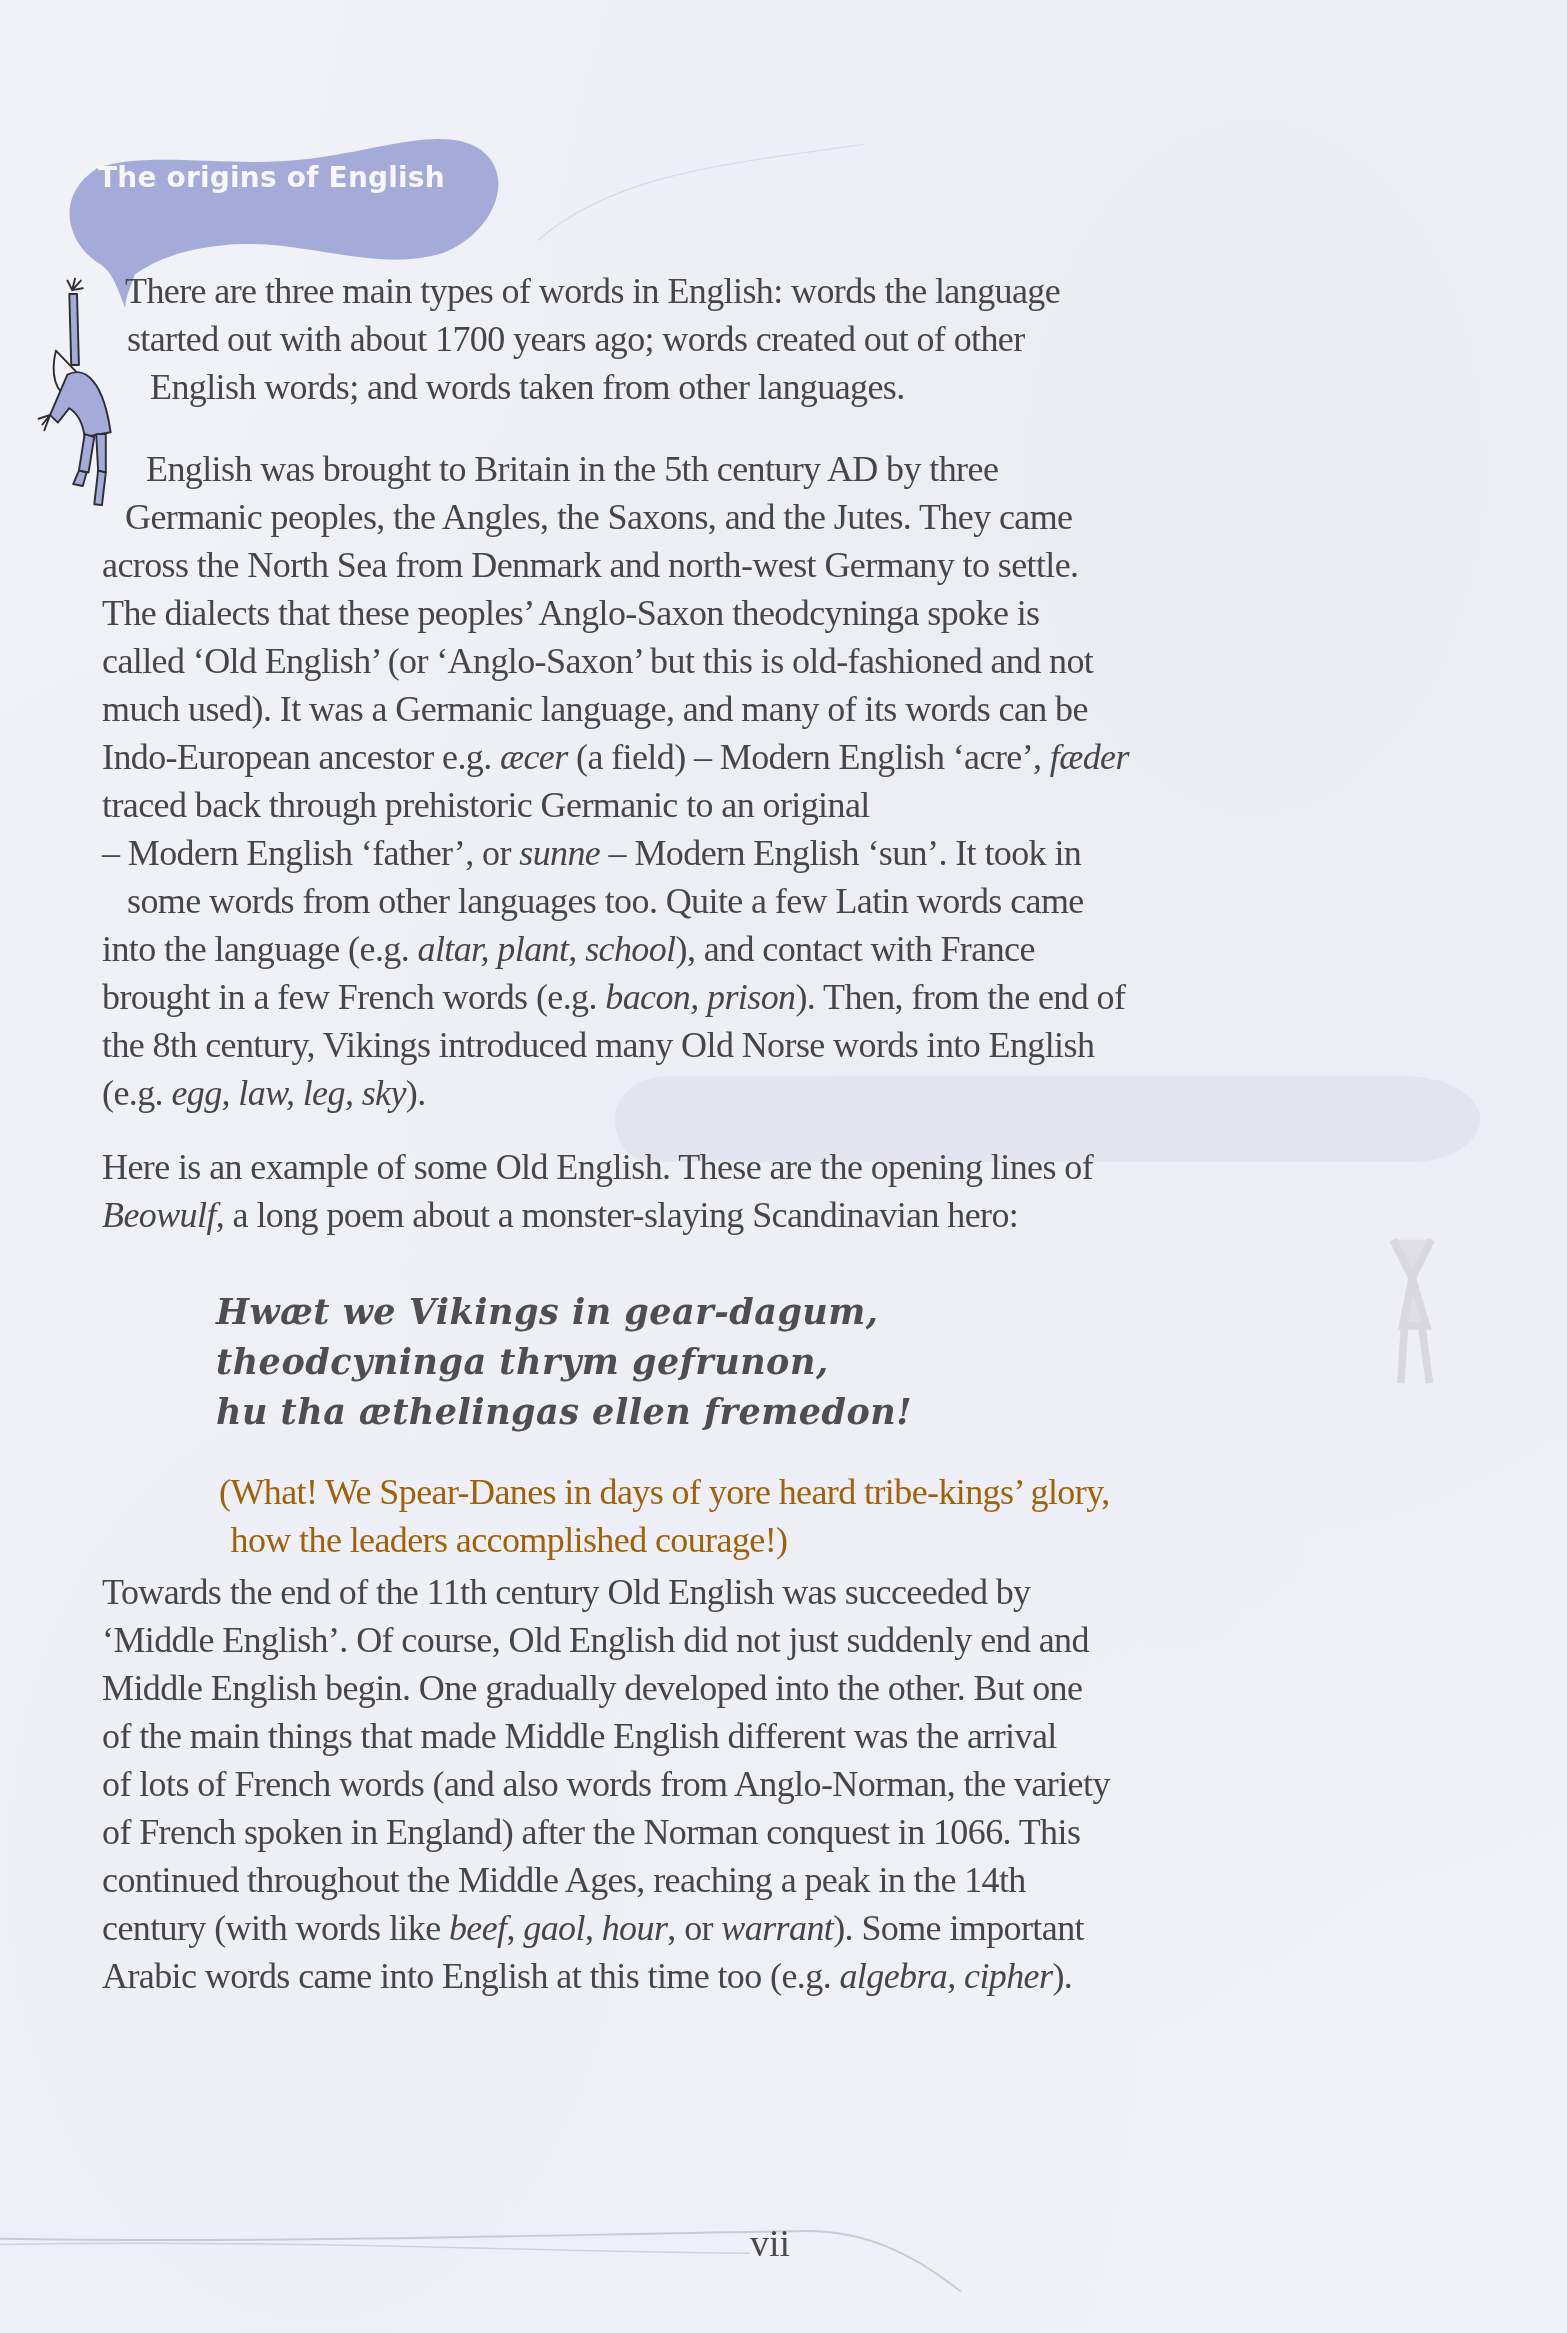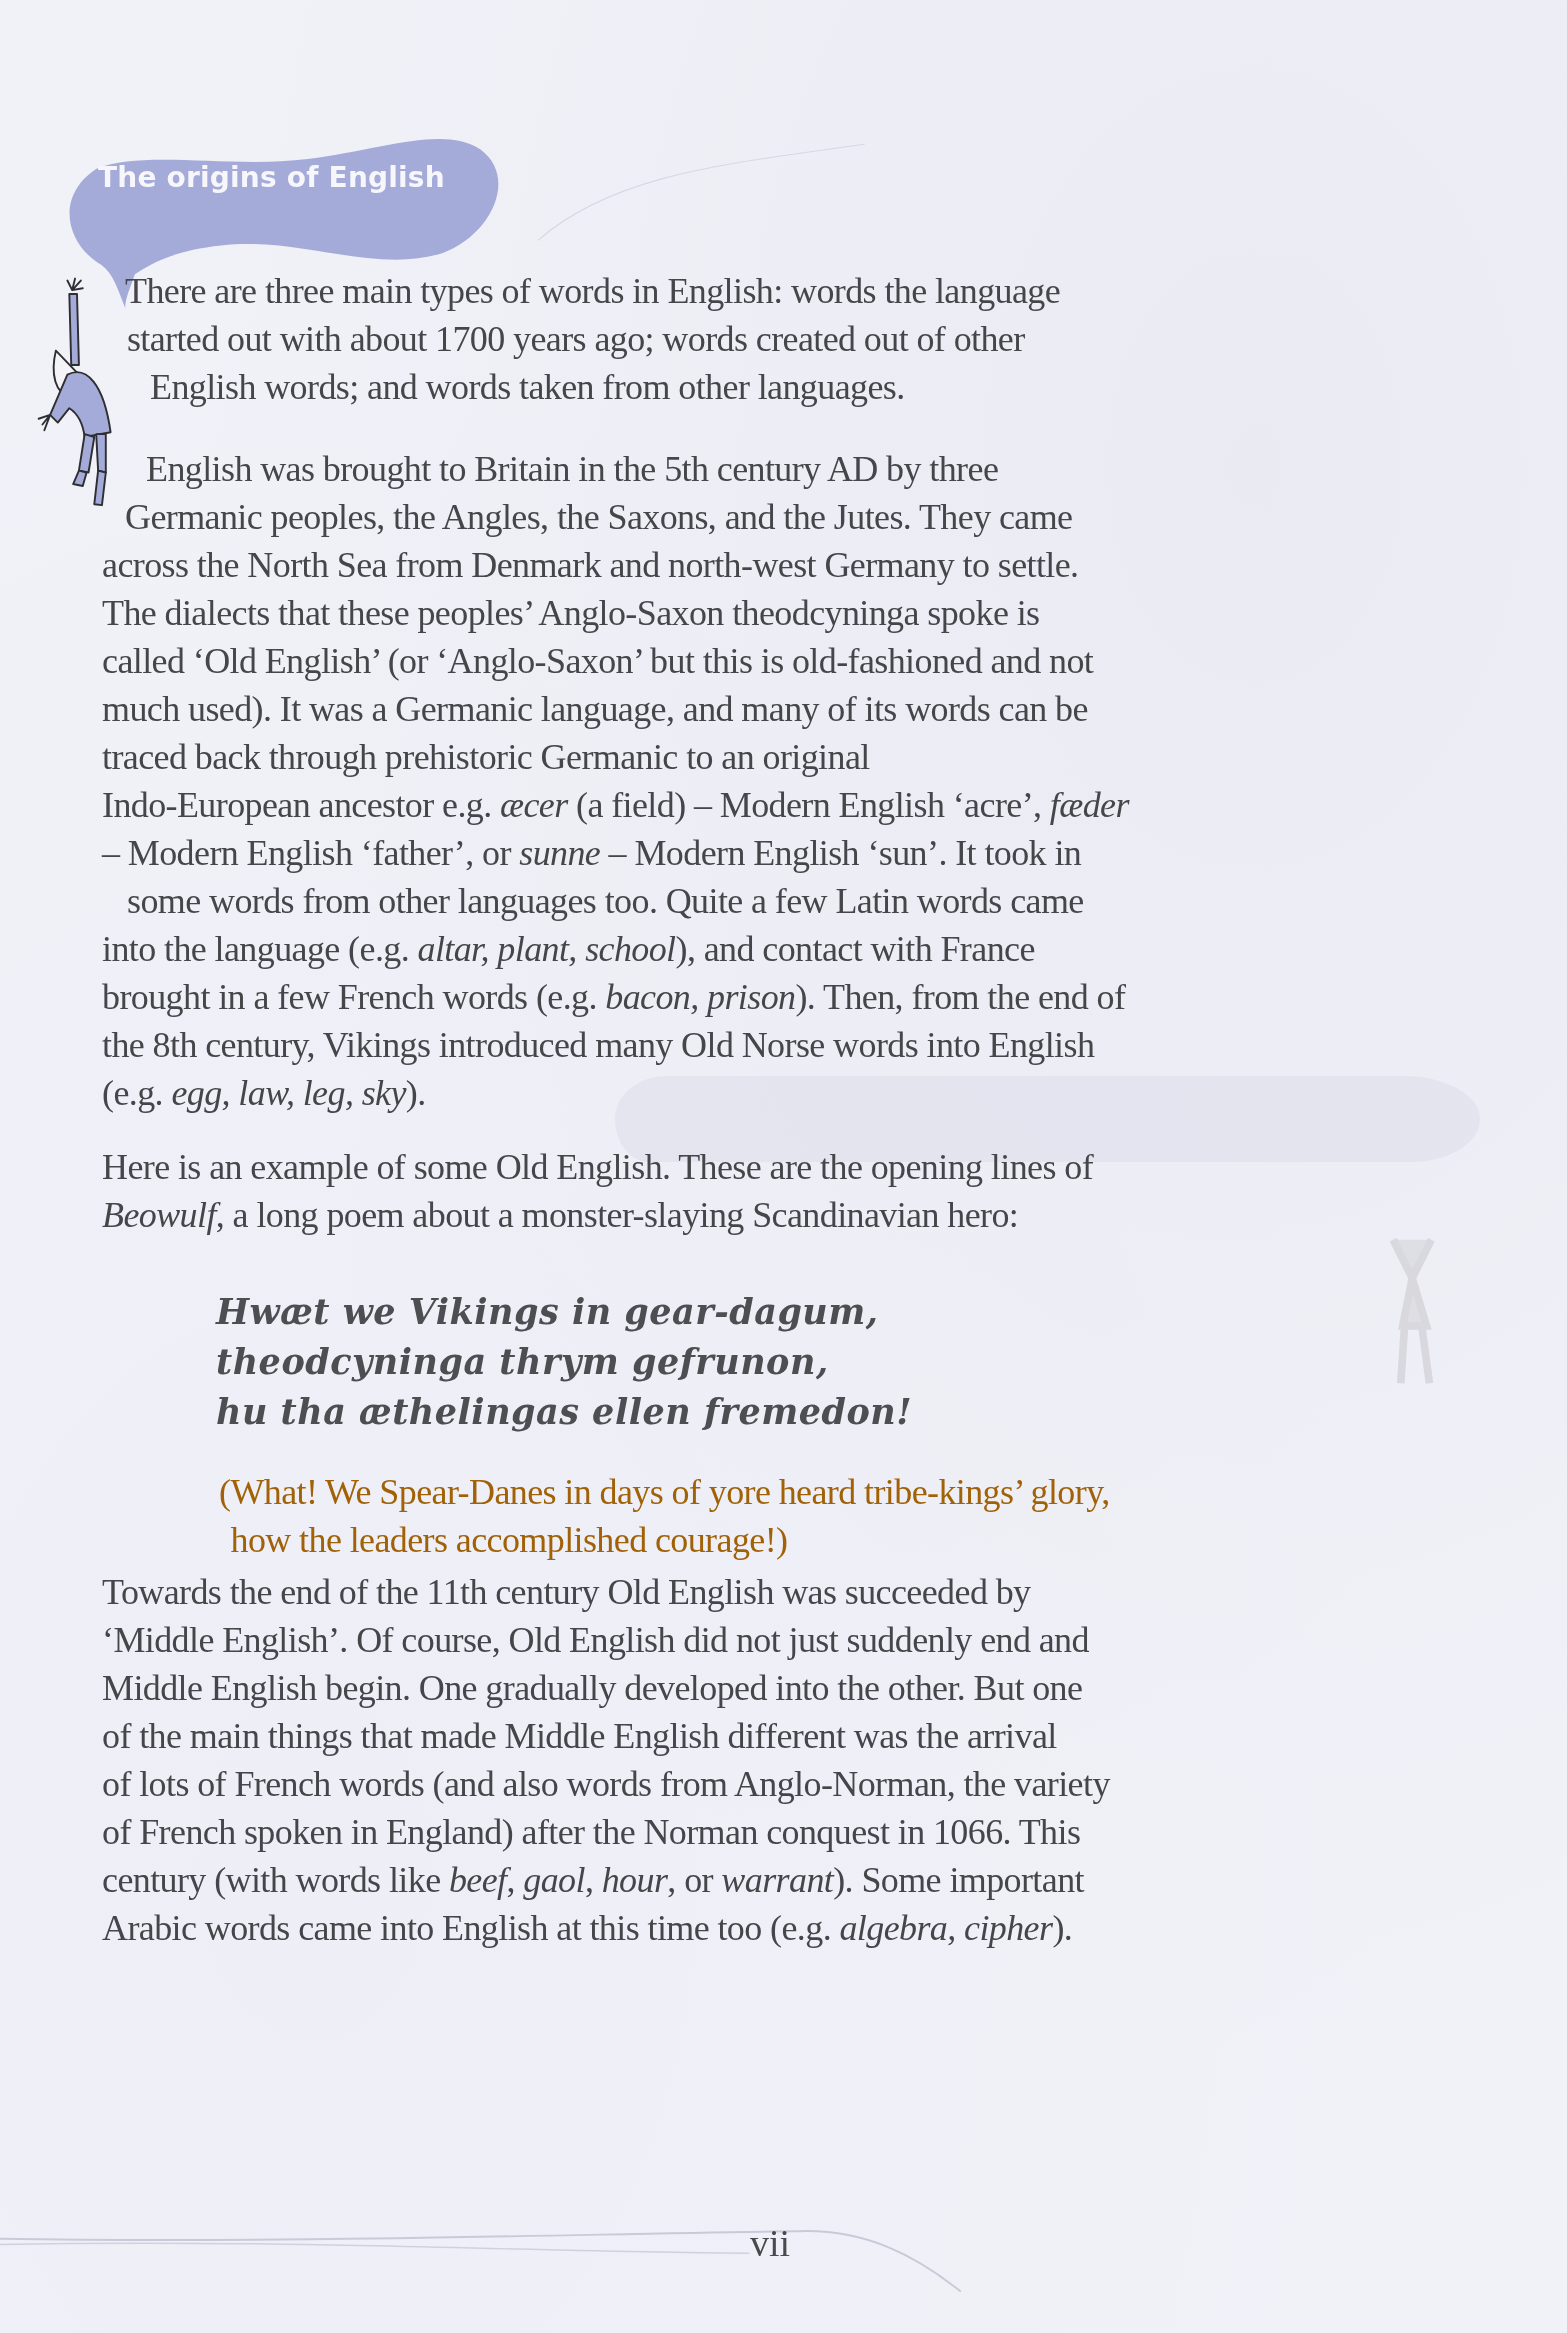--- a/index.html
+++ b/index.html
@@ -114,22 +114,22 @@
   <span class="line" style="padding-left: 25px; display: block;">English words; and words taken from other languages.</span>
 </div>
 
 <div class="text-block" style="left:102px;top:445px;">
   <span class="line" style="padding-left: 44px; display: block;">English was brought to Britain in the 5th century AD by three</span>
   <span class="line" style="padding-left: 23px; display: block;">Germanic peoples, the Angles, the Saxons, and the Jutes. They came</span>
   <span class="line" style="display: block;">across the North Sea from Denmark and north-west Germany to settle.</span>
   <span class="line" style="display: block;">The dialects that these peoples’ Anglo-Saxon theodcyninga spoke is</span>
   <span class="line" style="display: block;">called ‘Old English’ (or ‘Anglo-Saxon’ but this is old-fashioned and not</span>
   <span class="line" style="display: block;">much used). It was a Germanic language, and many of its words can be</span>
+  <span class="line" style="display: block;"><span>Indo-European ancestor e.g. </span><em>æcer</em><span> (a field) – Modern English ‘acre’, </span><em>fæder</em></span>
   <span class="line" style="display: block;">traced back through prehistoric Germanic to an original</span>
-  <span class="line" style="display: block;"><span>Indo-European ancestor e.g. </span><em>æcer</em><span> (a field) – Modern English ‘acre’, </span><em>fæder</em></span>
   <span class="line" style="display: block;"><span>– Modern English ‘father’, or </span><em>sunne</em><span> – Modern English ‘sun’. It took in</span></span>
   <span class="line" style="display: block; margin-left: 25px;">some words from other languages too.  Quite a few Latin words came</span>
   <span class="line" style="display: block;"><span>into the language (e.g. </span><em>altar, plant, school</em><span>), and contact with France</span></span>
   <span class="line" style="display: block;"><span>brought in a few French words (e.g. </span><em>bacon, prison</em><span>). Then, from the end of</span></span>
   <span class="line" style="display: block;">the 8th century, Vikings introduced many Old Norse words into English</span>
   <span class="line" style="display: block;"><span>(e.g. </span><em>egg, law, leg, sky</em><span>).</span></span>
 </div>
 
 <div class="text-block" style="left:102px;top:1143px;">
   <span class="line" style="display: block;">Here is an example of some Old English. These are the opening lines of</span>
@@ -147,18 +147,19 @@
   <span class="line" style="padding-left: 11.5px; display: block; font-family: Liberation Serif, serif;">how the leaders accomplished courage!)</span>
 </div>
 
 <div class="text-block" style="left:102px;top:1568px;">
   <span class="line" style="display: block;">Towards the end of the 11th century Old English was succeeded by</span>
   <span class="line" style="display: block;">‘Middle English’. Of course, Old English did not just suddenly end and</span>
   <span class="line" style="display: block;">Middle English begin. One gradually developed into the other. But one</span>
   <span class="line" style="display: block;">of the main things that made Middle English different was the arrival</span>
   <span class="line" style="display: block;">of lots of French words (and also words from Anglo-Norman, the variety</span>
   <span class="line" style="display: block;">of French spoken in England) after the Norman conquest in 1066. This</span>
+  <span class="line" style="display: block;">continued throughout the Middle Ages, reaching a peak in the 14th</span>
   <span class="line" style="display: block;"><span>century (with words like </span><em>beef</em><span>, </span><em>gaol</em><span>, </span><em>hour</em><span>, or </span><em>warrant</em><span>). Some important</span></span>
   <span class="line" style="display: block;"><span>Arabic words came into English at this time too (e.g. </span><em>algebra, cipher</em><span>).</span></span>
 </div>
 
 <div class="page-number">vii</div>
 
 
 </body></html>

